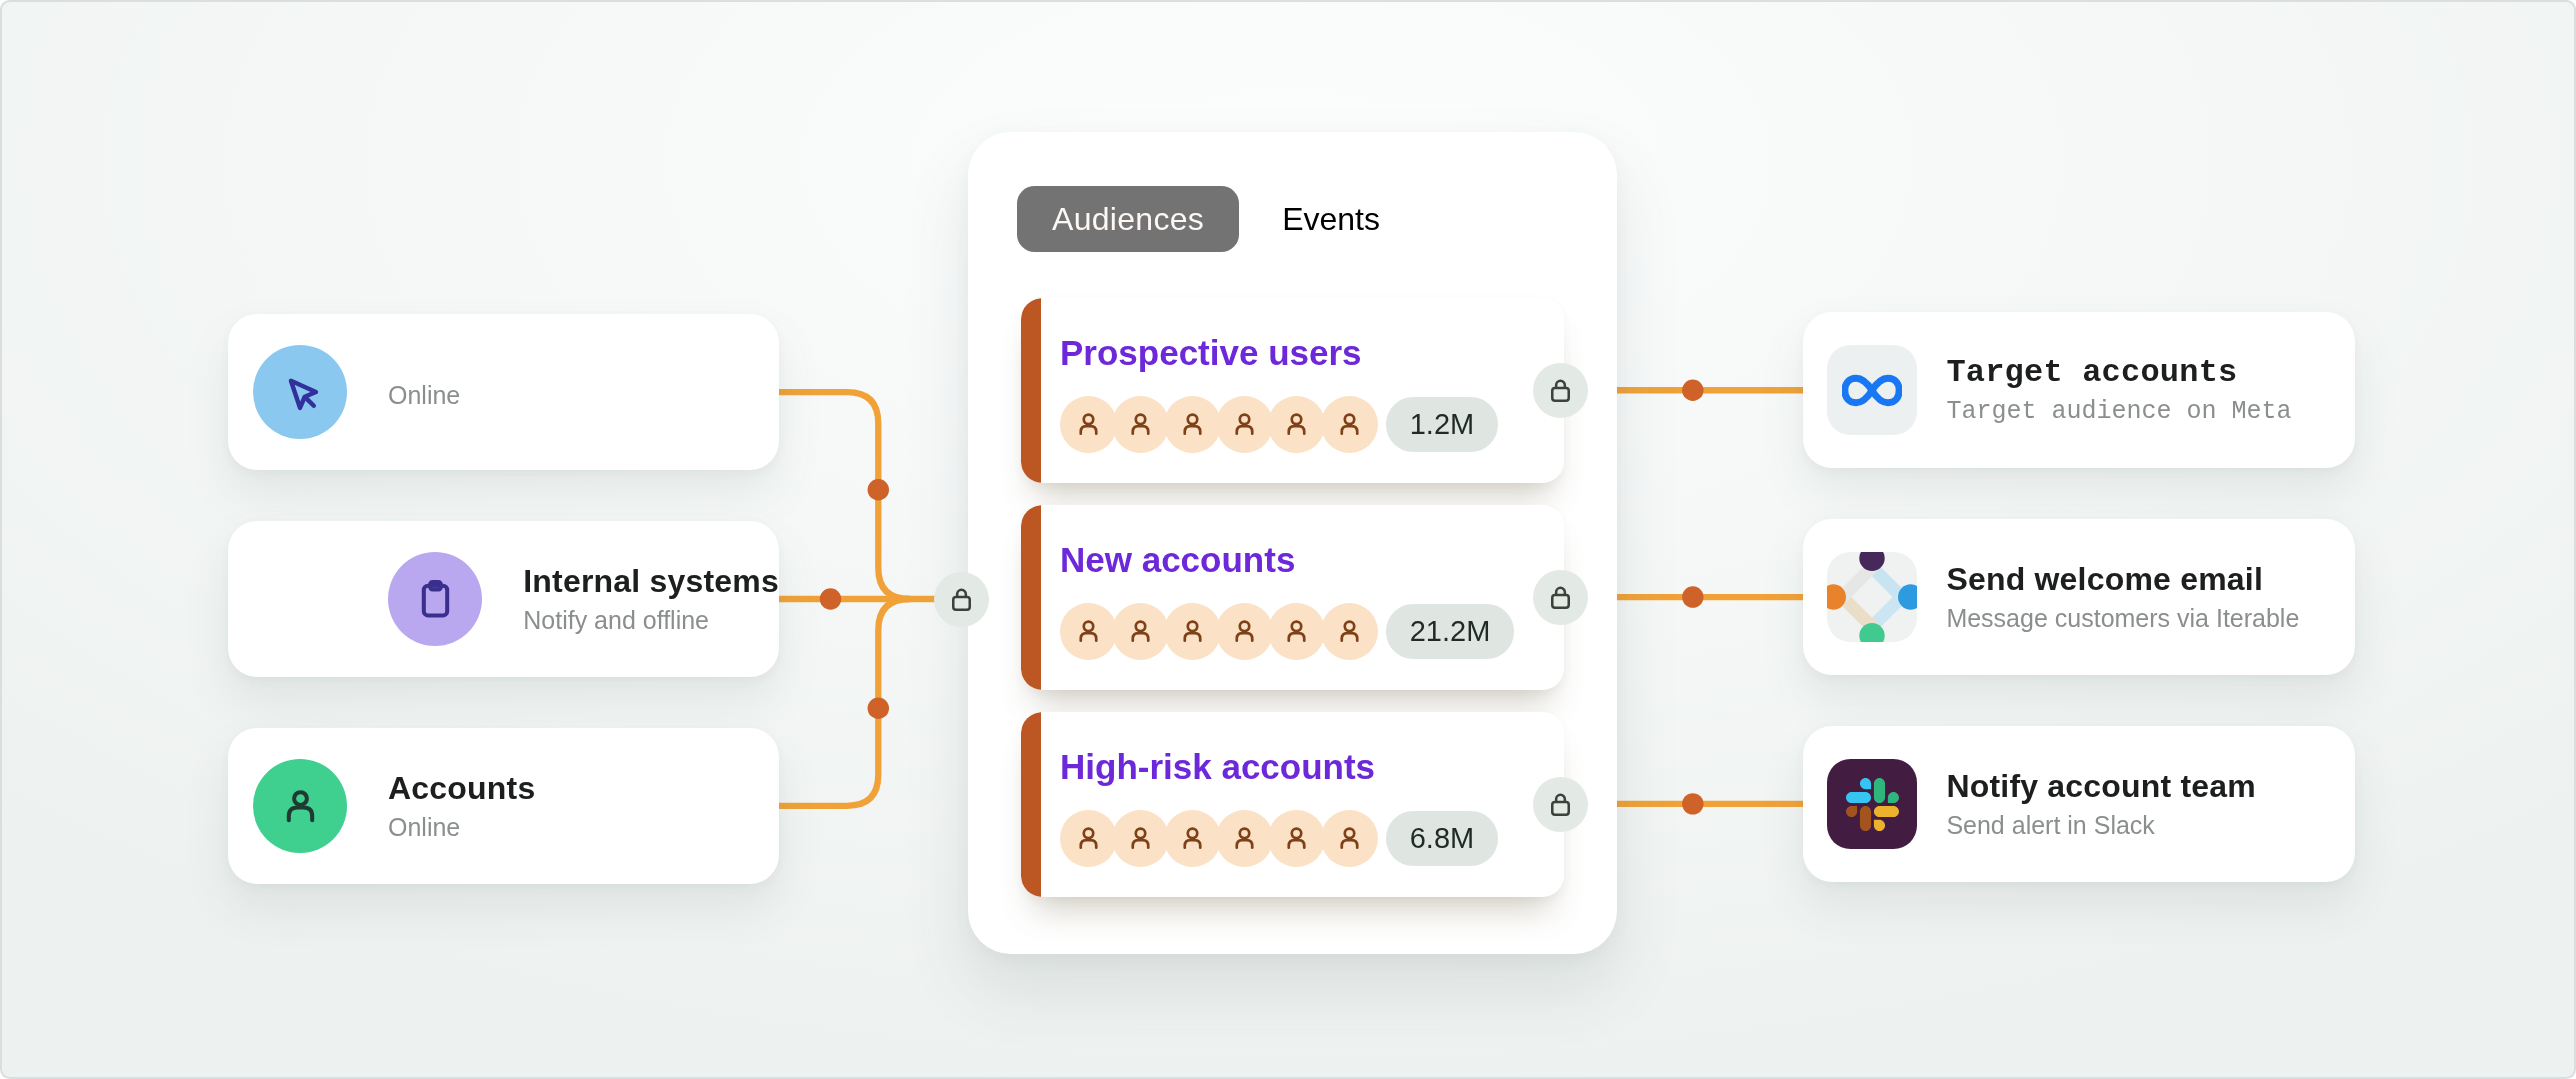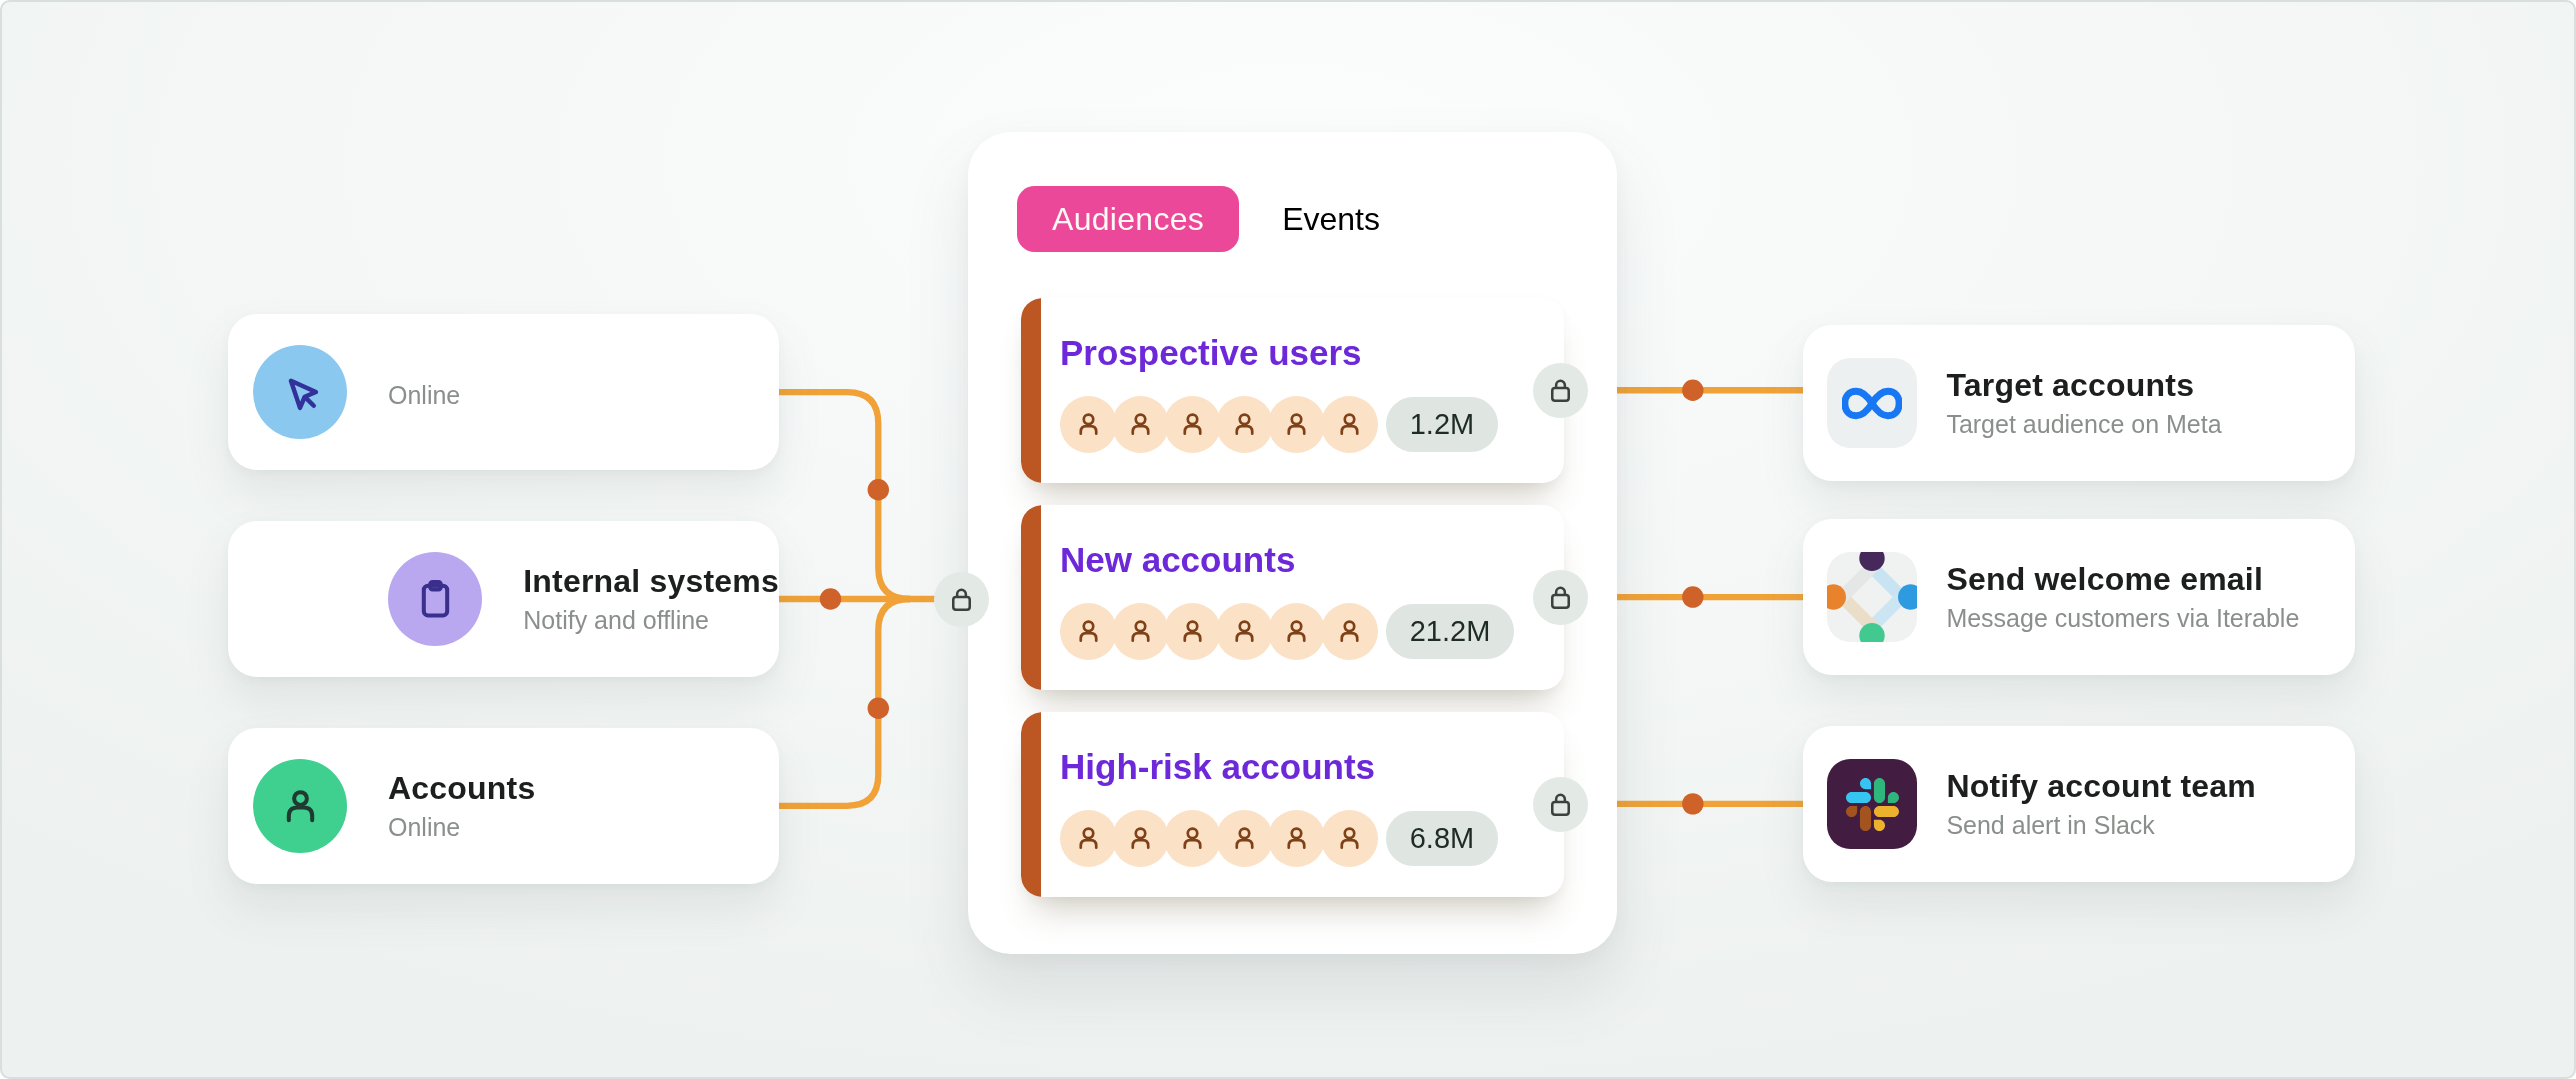--- a/index.html
+++ b/index.html
@@ -31,21 +31,21 @@
 
   
   .panel{
     position:absolute;left:966px;top:130px;width:649px;height:822px;
     background:#ffffff;border-radius:43px;z-index:2;
     box-shadow:0 35px 64px rgba(80,96,92,0.13),0 5.9px 15.6px rgba(80,96,92,0.05);
   }
   .tabs{position:absolute;left:49px;top:54px;display:flex;align-items:center;}
   .tab{font-size:32px;cursor:default;}
   .tab.active{
-    background:#ec4899;color:#fdf8f4;height:66px;border-radius:17.6px;
+    background:#737373;color:#fdf8f4;height:66px;border-radius:17.6px;
     display:flex;align-items:center;padding:0 35px;font-weight:500;letter-spacing:0.3px;
   }
   .tab.inactive{color:#000000;margin-left:43px;font-weight:500;}
 
   .aud-card{
     position:absolute;left:53px;width:543px;height:185px;background:#ffffff;border-radius:21.5px;
     box-shadow:0 25px 33px -13.7px rgba(110,100,70,0.30),0 3.9px 9.8px rgba(110,100,70,0.05);
     overflow:hidden;
   }
   .aud-card::before{
@@ -292,21 +292,21 @@
         <path d="M11.5 13.5 V10.5 a4.5 4.5 0 0 1 9 0 V13.5"></path>
       </svg>
   </div>
   <div class="lock-badge" style="left:1531px;top:775px;">
     <svg width="31" height="31" viewBox="0 0 32 32" fill="none" stroke="#3A423C" stroke-width="2.6" stroke-linejoin="round">
         <rect x="7.5" y="13.5" width="17" height="13" rx="2.8"></rect>
         <path d="M11.5 13.5 V10.5 a4.5 4.5 0 0 1 9 0 V13.5"></path>
       </svg>
   </div>
 
-  <div class="hcard dest" style="top:323px;">
+  <div class="hcard dest" style="top:310px;font-family:Liberation Mono, monospace;">
     <div class="tile tile-meta">
       <svg width="60" height="39" viewBox="0 0 64 40" fill="none" stroke="#1877F2" stroke-width="7.5" stroke-linecap="round">
         <path d="M32 20 C 27 12 22 7 15 7 C 7 7 3 13 3 20 C 3 27 7 33 15 33 C 22 33 27 28 32 20 C 37 12 42 7 49 7 C 57 7 61 13 61 20 C 61 27 57 33 49 33 C 42 33 37 28 32 20"></path>
       </svg>
     </div>
     <div class="txt">
       <div class="card-title">Target accounts</div>
       <div class="card-sub">Target audience on Meta</div>
     </div>
   </div>

